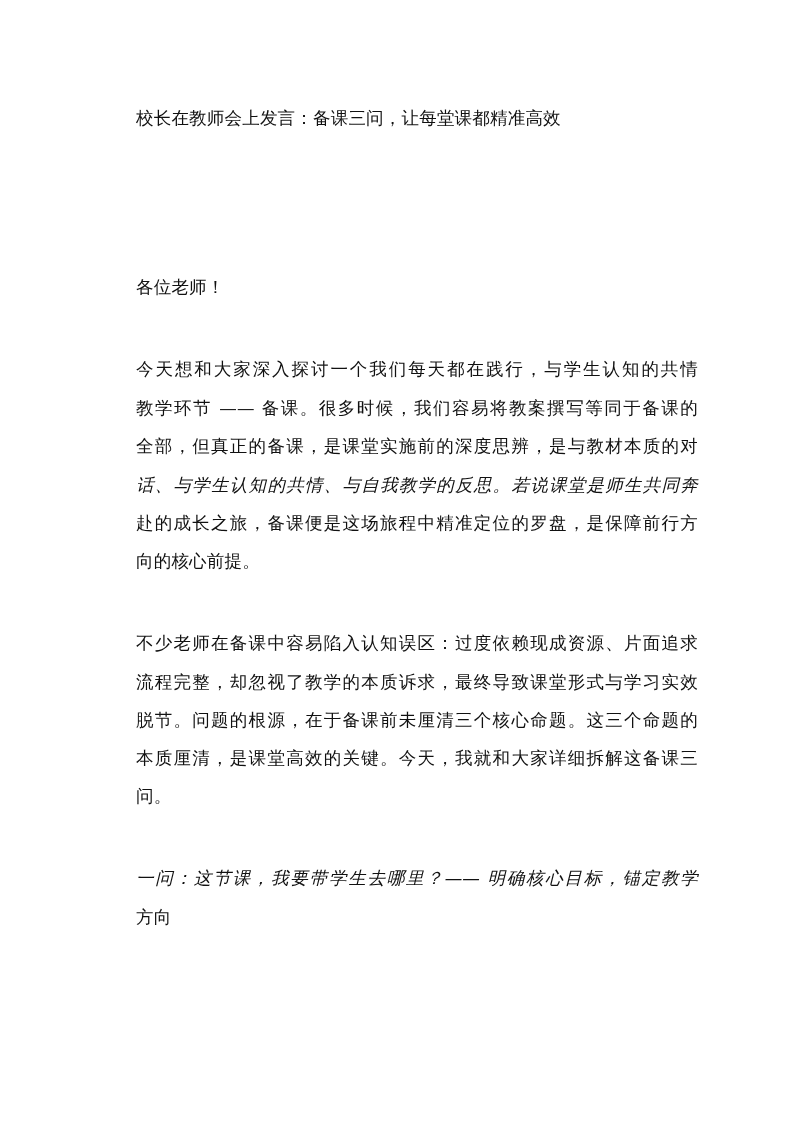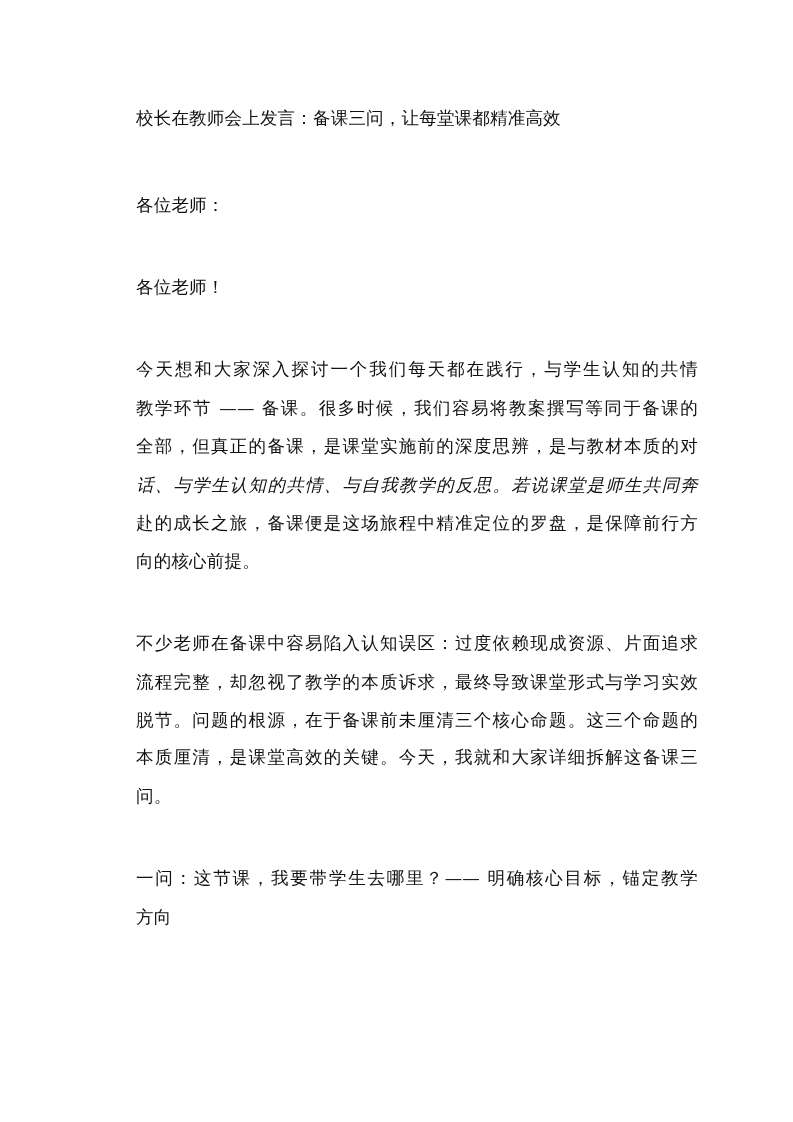--- a/index.html
+++ b/index.html
@@ -39,39 +39,38 @@
       width: 562px;
     }
   </style>
 </head>
 <body>
 
 <div class="page">
 
   <div class="line" style="top:106px;">校长在教师会上发言：备课三问，让每堂课都精准高效</div>
 
-  <div class="line" style="top:193px;">各位老师：</div>
 
   <div class="line" style="top:275px;">各位老师！</div>
 
   <div>
     <div class="line justify" style="top:357px;">今天想和大家深入探讨一个我们每天都在践行，与学生认知的共情</div>
     <div class="line justify" style="top:396px;">教学环节 —— 备课。很多时候，我们容易将教案撰写等同于备课的</div>
     <div class="line justify" style="top:434px;">全部，但真正的备课，是课堂实施前的深度思辨，是与教材本质的对</div>
     <div class="line justify" style="top:473px;font-style:italic;">话、与学生认知的共情、与自我教学的反思。若说课堂是师生共同奔</div>
     <div class="line justify" style="top:511px;">赴的成长之旅，备课便是这场旅程中精准定位的罗盘，是保障前行方</div>
     <div class="line" style="top:549px;">向的核心前提。</div>
   </div>
 
   <div>
     <div class="line justify" style="top:632px;font-family:Liberation Mono, monospace;">不少老师在备课中容易陷入认知误区：过度依赖现成资源、片面追求</div>
     <div class="line justify" style="top:670px;">流程完整，却忽视了教学的本质诉求，最终导致课堂形式与学习实效</div>
     <div class="line justify" style="top:708px;">脱节。问题的根源，在于备课前未厘清三个核心命题。这三个命题的</div>
-    <div class="line justify" style="top:746px;font-family:Liberation Mono, monospace;">本质厘清，是课堂高效的关键。今天，我就和大家详细拆解这备课三</div>
+    <div class="line justify" style="top:746px;">本质厘清，是课堂高效的关键。今天，我就和大家详细拆解这备课三</div>
     <div class="line" style="top:784px;">问。</div>
   </div>
 
   <div>
-    <div class="line justify" style="top:866px;">一问：这节课，我要带学生去哪里？—— 明确核心目标，锚定教学</div>
+    <div class="line justify" style="top:866px;font-style:italic;">一问：这节课，我要带学生去哪里？—— 明确核心目标，锚定教学</div>
     <div class="line" style="top:905px;">方向</div>
   </div>
 
 </div>
 
 </body></html>

